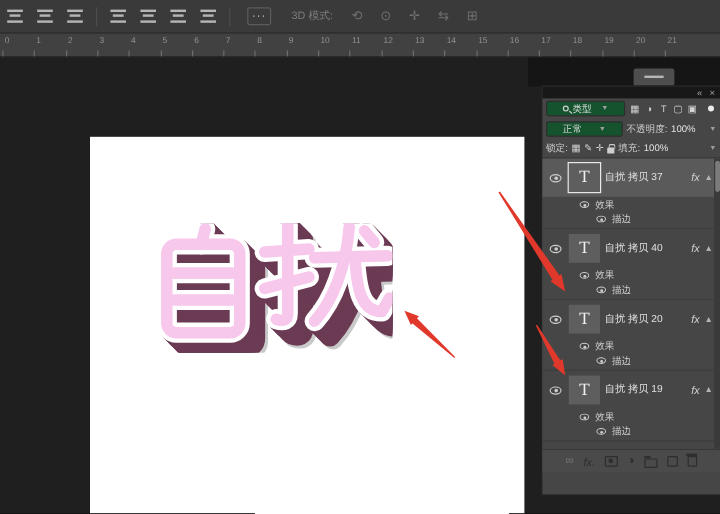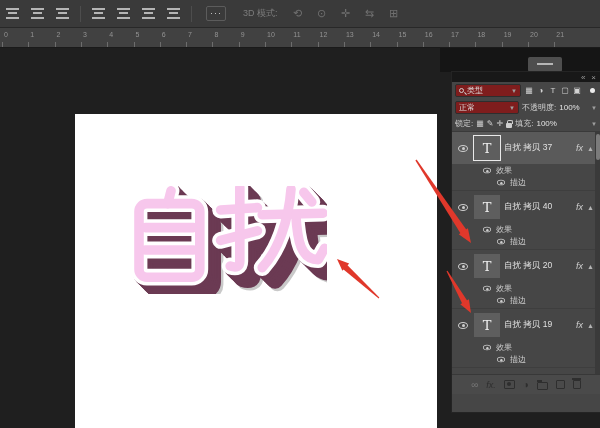--- a/index.html
+++ b/index.html
@@ -43,22 +43,22 @@
 
   
   .panel{position:absolute;left:452px;top:72px;width:148px;height:340px;background:#464646;
          box-shadow:0 0 0 1px #242424;}
   .p-titlebar{height:10px;background:#181818;display:flex;justify-content:flex-end;align-items:center;
               gap:6px;padding:0 4px;color:#9c9c9c;font-size:8px;line-height:9px;}
   .p-tabs{height:18px;background:#393939;display:flex;align-items:flex-end;}
   .p-tab{width:50px;height:17px;background:#4a4a4a;color:#e3e3e3;font-size:10px;text-align:center;line-height:17px;}
   .p-menu{margin-left:auto;color:#c8c8c8;font-size:11px;padding:0 5px;line-height:17px;}
   .p-filter{height:17px;display:flex;align-items:center;padding:0 3px;gap:2px;}
-  .p-select{height:13px;background:#7f1d1d;border:1px solid #2e2e2e;border-radius:2px;display:flex;
-            align-items:center;color:#dedede;font-size:8px;padding:0 3px;gap:2px;}
+  .p-select{height:13px;background:#14532d;border:1px solid #2e2e2e;border-radius:2px;display:flex;
+            align-items:center;color:#dedede;font-size:8px;padding:0 13px;gap:2px;}
   .sel-caret{margin-left:auto;color:#9e9e9e;font-size:6px;}
   .ic-search{width:5px;height:5px;border:1px solid #cfcfcf;border-radius:50%;position:relative;margin-right:1px;flex:none;}
   .ic-search::after{content:'';position:absolute;left:4px;top:4px;width:3px;height:1px;background:#cfcfcf;transform:rotate(45deg);}
   .filter-ic{color:#d3d3d3;font-size:8px;width:12px;text-align:center;flex:none;}
   .filter-dot{width:5px;height:5px;border-radius:50%;background:#ececec;margin-left:auto;margin-right:2px;flex:none;}
   .p-blend{height:17px;display:flex;align-items:center;padding:0 3px;gap:3px;}
   .p-label{color:#cfcfcf;font-size:8px;white-space:nowrap;}
   .p-value{color:#e2e2e2;font-size:8px;}
   .p-lock{height:16px;display:flex;align-items:center;padding:0 3px;gap:3px;border-bottom:1px solid #3a3a3a;}
   .lock-ic{color:#cfcfcf;font-size:8px;flex:none;}

